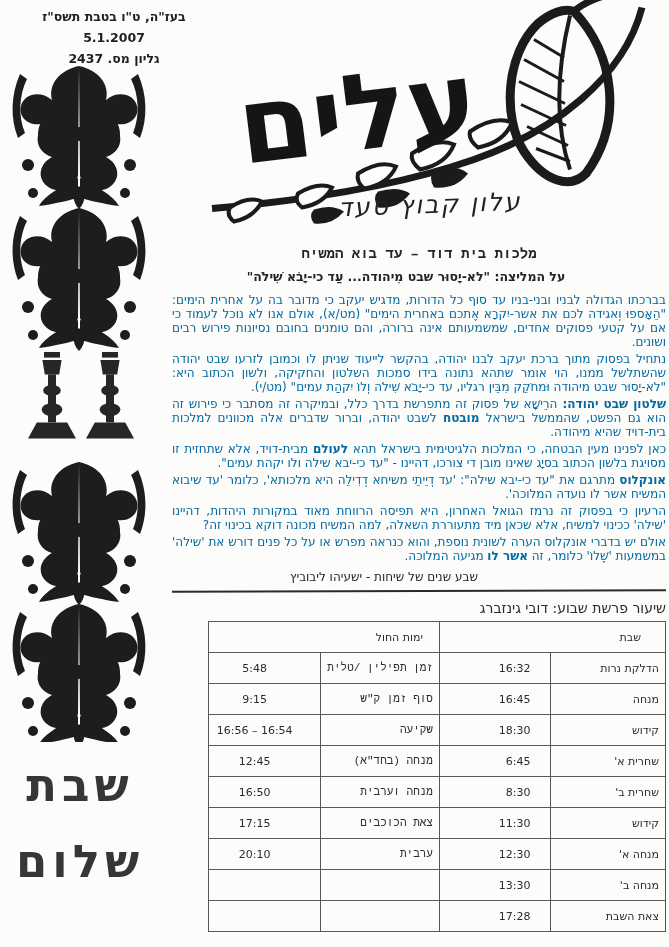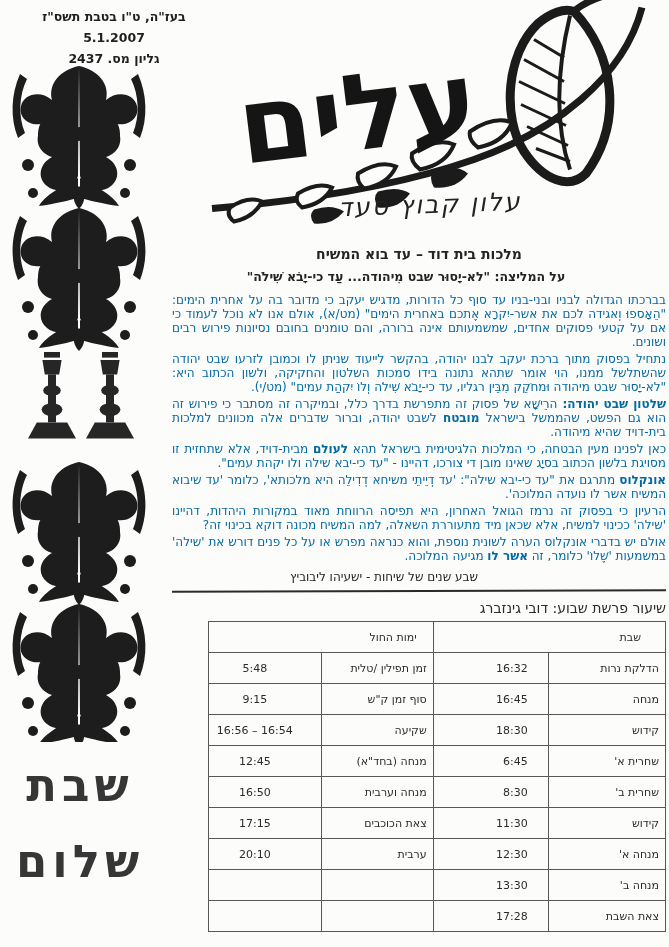--- a/index.html
+++ b/index.html
@@ -32,39 +32,39 @@
     position:absolute; top:190px; left:108px; width:300px; text-align:center;
     font-style:italic; font-size:25px; letter-spacing:2px; color:#222;
     transform:rotate(-2deg);
   }
   .content{ position:relative; padding-top:246px; }
   .title-line{ text-align:center; margin:0 0 9px; }
   .title-line span{
     font-size:17px; font-weight:bold; border-bottom:2px solid #222;
     padding:0 5px 1px;
   }
-  .subtitle{ text-align:center; font-size:14px; font-weight:bold; margin:0 0 7px; }
+  .subtitle{ text-align:center; font-size:14px; font-weight:bold; margin:0 0 7px;font-family:Liberation Mono, monospace; }
   .motto{ text-align:center; font-size:12.5px; font-weight:bold; margin:0 0 9px 0; padding-right:26px; }
   .body-par{
     margin:0 0 3px; font-size:12px; line-height:14px; text-align:justify;
     color:#0369a1;
   }
   .gap-top{ margin-top:2px; }
   .attribution{ direction:rtl; text-align:left; font-size:12px; margin:7px 0 0; padding-left:118px; }
   .rule{ height:0; border:none; border-top:2px solid #2a2a2a; margin:6px 0 8px; transform:rotate(-0.2deg); }
   .shiur{ text-align:right; font-size:14px; margin:0 0 5px; color:#2a2a2a; }
   
   table.times{
     border-collapse:collapse; direction:rtl; width:458px;
     margin:0 0 0 36px; font-size:11px; color:#2b2b2b;
   }
   table.times td{ border:1px solid #575757; height:14px; padding:8px 6px; text-align:right; white-space:nowrap; }
   table.times td.lbl1{ width:110px; }
   table.times td.tm1{ width:95px; direction:ltr; text-align:right; padding-right:20px; }
-  table.times td.lbl2{ width:102px; }
+  table.times td.lbl2{ width:102px;font-family:Liberation Mono, monospace; }
   table.times td.tm2{ width:80px; direction:ltr; text-align:center; padding-right:26px; }
   table.times td.th1{ padding-right:24px; }
   table.times td.th2{ padding-right:16px; }
   .clinic{ font-size:13px; font-weight:bold; margin:14px 0 0; direction:rtl; text-align:left; padding-left:160px; }
 </style>
 </head>
 <body>
 
 <div class="page">
 

